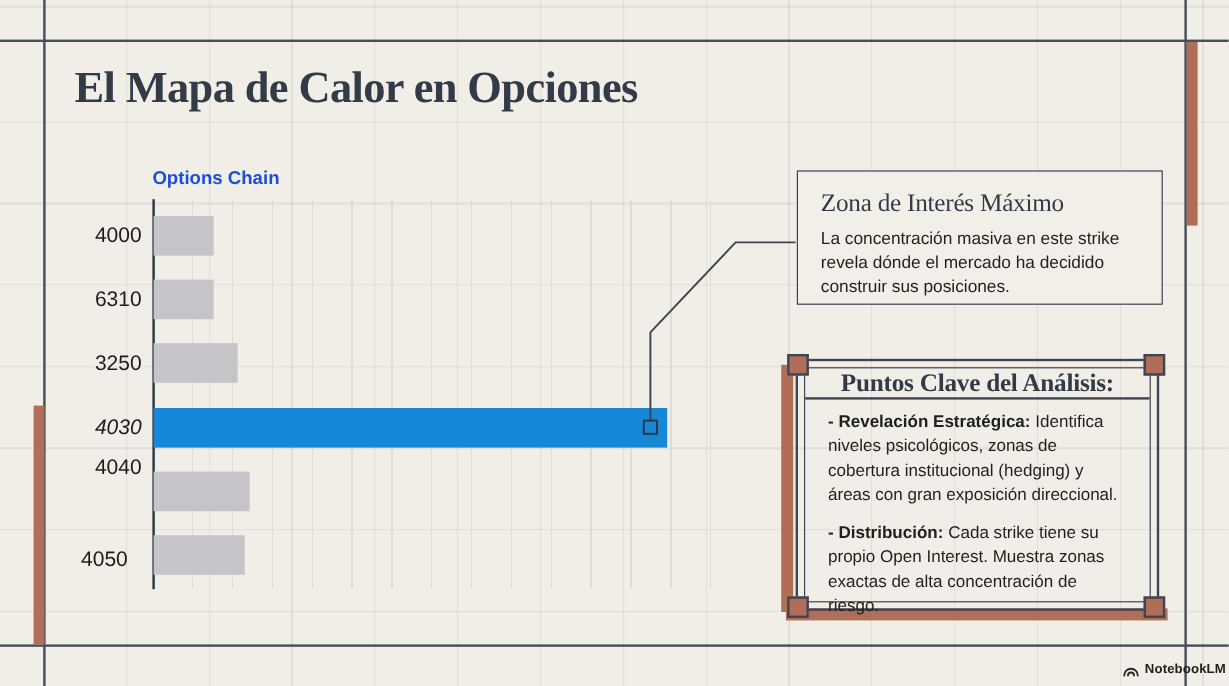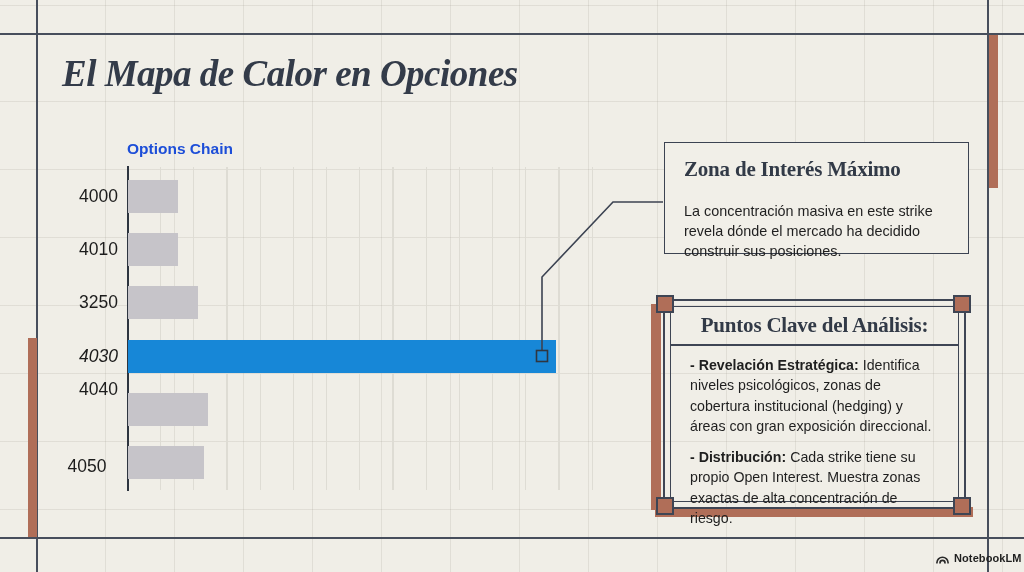--- a/index.html
+++ b/index.html
@@ -27,21 +27,20 @@
   
   .accent { position: absolute; background: #b06e58; }
   .accent-left  { left: 28px;  top: 338px; width: 9px;  height: 199px; }
   .accent-right { left: 989px; top: 35px;  width: 9px;  height: 153px; }
 
   .page-title {
     position: absolute; left: 62px; top: 52px;
     font-family: "Liberation Serif", serif;
     font-weight: bold; font-size: 37px; color: #333b49;
     letter-spacing: -0.5px;
-    font-style: italic;
   }
 
   
   .chart-title {
     position: absolute; left: 127px; top: 140px;
     font-size: 15.5px; font-weight: bold; color: #1d4ed8;
   }
   .chart-area {
     position: absolute; left: 128px; top: 167px; width: 466px; height: 323px;
     background-image: repeating-linear-gradient(to right,
@@ -59,25 +58,25 @@
 
   .connector-svg { position: absolute; inset: 0; pointer-events: none; }
 
   
   .callout-box {
     position: absolute; left: 664px; top: 142px; width: 305px; height: 112px;
     background: #f1efe8; border: 1.6px solid #3c4352;
     padding: 14px 18px 12px 19px;
   }
   .callout-title {
-    font-family: "Liberation Serif", serif; font-weight: bold;
+    font-family: "Liberation Serif", serif; font-weight: normal;
     font-size: 21px; color: #323a47; letter-spacing: -0.2px;
   }
   .callout-body {
-    margin-top: 20px; font-size: 14.4px; color: #1f1f1f; line-height: 1.38;
+    margin-top: 8px; font-size: 14.4px; color: #1f1f1f; line-height: 1.38;
   }
 
   
   .kp-frame { position: absolute; left: 651px; top: 296px; width: 326px; height: 221px; }
   .kp-rail { position: absolute; background: #b06e58; }
   .kp-rail-left   { left: 0; top: 8px; width: 10px; height: 206px; }
   .kp-rail-bottom { left: 4px; bottom: 0; width: 318px; height: 10px; }
   .kp-outer {
     position: absolute; left: 12px; top: 3px; width: 303px; height: 210px;
     border: 2px solid #3e4554;
@@ -88,21 +87,21 @@
   }
   .kp-corner {
     position: absolute; width: 18px; height: 18px;
     background: #b06e58; border: 2px solid #3e4554; z-index: 3;
   }
   .kp-corner.tl { left: 5px;  top: -1px; }
   .kp-corner.tr { left: 302px; top: -1px; }
   .kp-corner.bl { left: 5px;  top: 201px; }
   .kp-corner.br { left: 302px; top: 201px; }
   .kp-title {
-    height: 39px; display: flex; align-items: center; justify-content: center;
+    height: 26px; display: flex; align-items: center; justify-content: center;
     border-bottom: 2px solid #3e4554;
     font-family: "Liberation Serif", serif; font-weight: bold;
     font-size: 21px; color: #323a47; letter-spacing: -0.2px;
   }
   .kp-body { padding: 9px 17px 0 19px; font-size: 14.2px; color: #1f1f1f; line-height: 1.43; }
   .kp-bullet + .kp-bullet { margin-top: 11px; }
   .bullet-label { font-weight: bold; margin-right: 4px; }
 
   
   .brand {
@@ -124,21 +123,21 @@
 <div class="accent accent-right"></div>
 
 <h1 class="page-title">El Mapa de Calor en Opciones</h1>
 
 <div class="chart-title">Options Chain</div>
 <div class="chart-area"></div>
 <div class="y-axis"></div>
 <div id="chart-rows">
     <div class="y-label" style="top: 180px;">4000</div>
     <div class="bar" style="top: 180px; height: 33px; width: 50px; background: rgb(198, 196, 201);"></div>
-    <div class="y-label" style="top: 233px;">4010</div>
+    <div class="y-label" style="top: 233px;">6310</div>
     <div class="bar" style="top: 233px; height: 33px; width: 50px; background: rgb(198, 196, 201);"></div>
     <div class="y-label" style="top: 286px;">3250</div>
     <div class="bar" style="top: 286px; height: 33px; width: 70px; background: rgb(198, 196, 201);"></div>
     <div class="y-label" style="top: 340px; font-style: italic;">4030</div>
     <div class="bar" style="top: 340px; height: 33px; width: 428px; background: rgb(23, 135, 215);"></div>
     <div class="y-label" style="top: 373px;">4040</div>
     <div class="bar" style="top: 393px; height: 33px; width: 80px; background: rgb(198, 196, 201);"></div>
     <div class="y-label" style="top: 450px; text-align: center;">4050</div>
     <div class="bar" style="top: 446px; height: 33px; width: 76px; background: rgb(198, 196, 201);"></div>
   </div>

